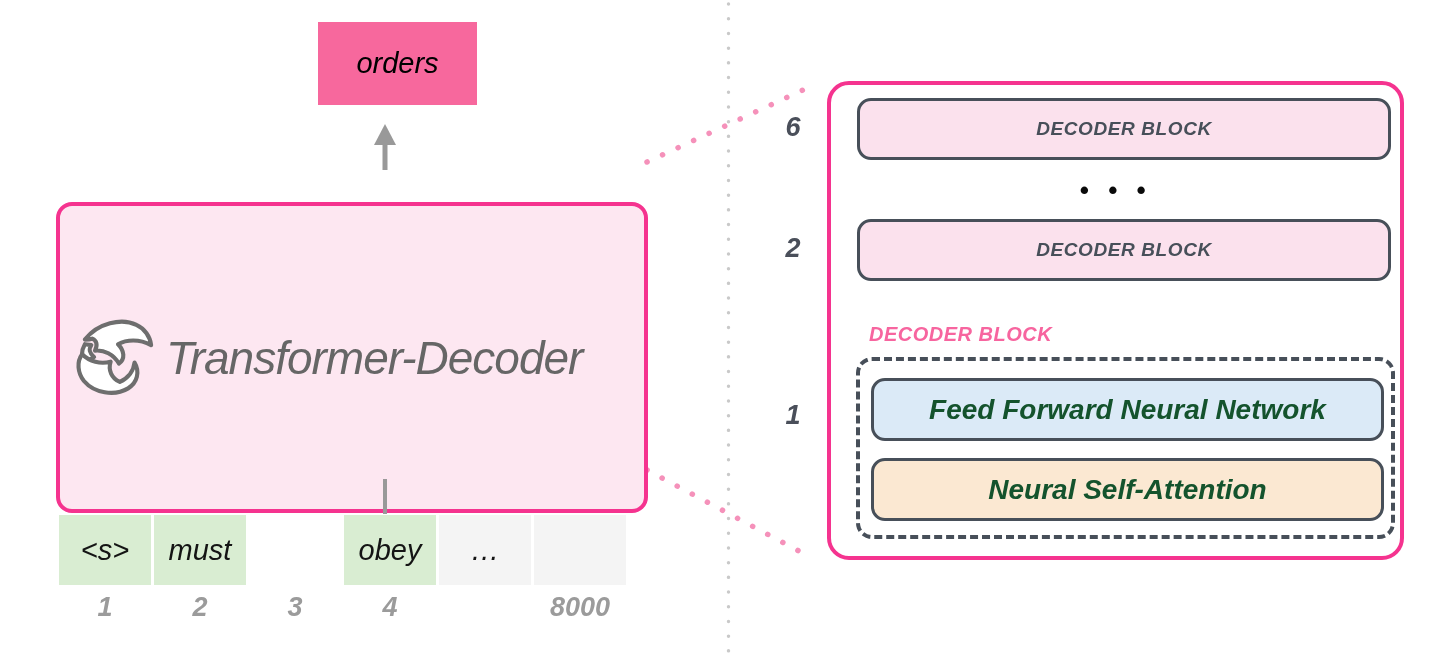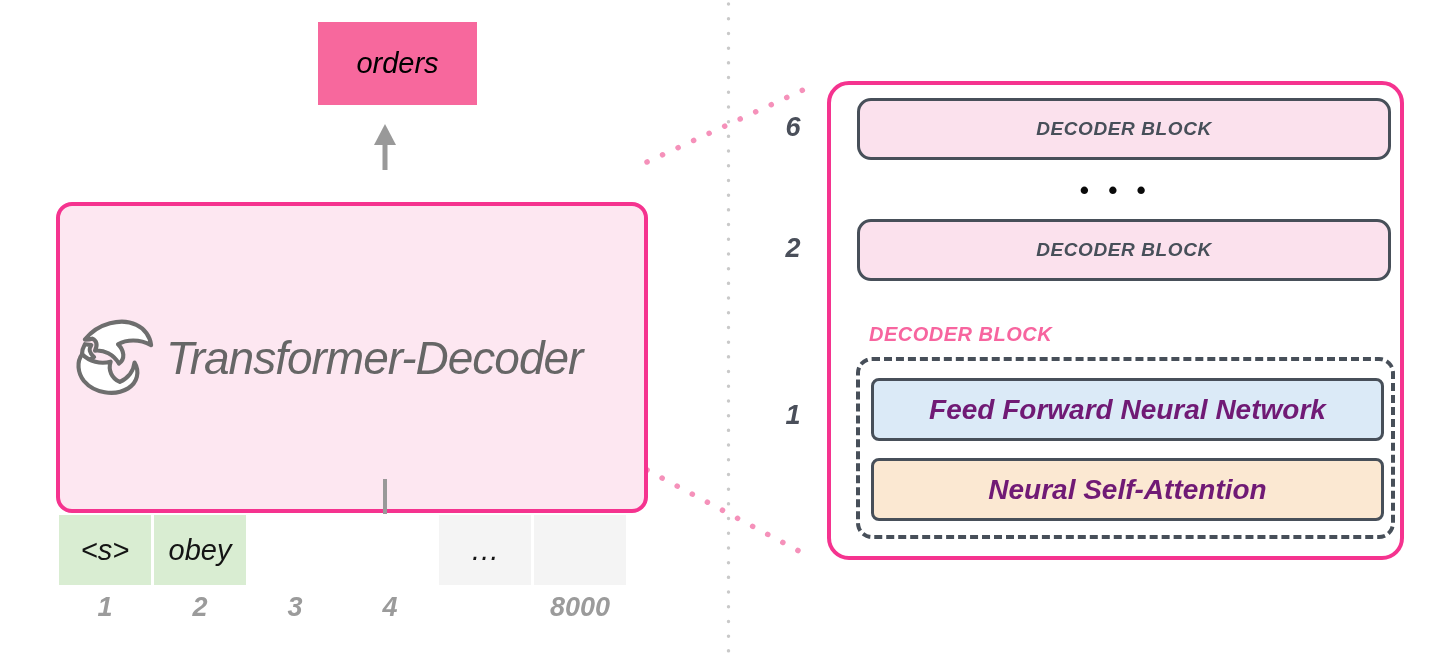--- a/index.html
+++ b/index.html
@@ -35,22 +35,22 @@
              justify-content:center;font-weight:bold;font-size:19px;letter-spacing:.6px;color:#474F59;}
   .dec-top{top:13px;}
   .dec-mid{top:134px;}
   .stack-dots{position:absolute;left:0;top:90px;width:100%;text-align:center;font-size:26px;
               color:#0a0a0a;letter-spacing:6px;font-weight:bold;}
   .pink-title{position:absolute;left:38px;top:238px;font-size:20px;font-weight:bold;
               letter-spacing:.5px;color:#F7659F;}
   .dashed-box{position:absolute;left:25px;top:272px;width:531px;height:174px;
               border:4px dashed #474F59;border-radius:16px;}
   .inner-box{position:absolute;left:40px;width:507px;height:57px;border:3.5px solid #474F59;
-             border-radius:8px;display:flex;align-items:center;justify-content:center;
-             font-weight:bold;font-size:28px;color:#701a75;}
+             border-radius:14px;display:flex;align-items:center;justify-content:center;
+             font-weight:bold;font-size:28px;color:#14532d;}
   .ffnn{top:293px;background:#DBEAF7;}
   .masked{top:373px;background:#FBE8D2;}
   .layer-num{width:34px;text-align:center;font-size:27px;font-weight:bold;color:#4A4F5A;z-index:1;}
 </style>
 </head>
 <body>
 
 <div class="canvas">
 
   <svg class="overlay" viewBox="0 0 1440 654">
@@ -75,21 +75,22 @@
         <path d="M14 30 C10 37 10 44 14 50 L24 44 C19 40 18 35 21 31 Z"></path>
         <path d="M13 70 C6 61 5 49 11 41 C19 49 31 52 42 49 C39 58 43 67 52 71 C61 67 67 59 68 50 C74 60 71 72 61 78 C46 87 24 83 13 70 Z"></path>
       </g>
     </svg>
     <span class="model-title">Transformer-Decoder</span>
   </div>
 
   <div class="abs input-line"></div>
 
   <div class="abs token-cell tok-green" style="left:59px">&lt;s&gt;</div>
-  <div class="abs token-cell tok-green" style="left:154px">obey</div>
+  <div class="abs token-cell tok-green" style="left:154px">must</div>
+  <div class="abs token-cell tok-green" style="left:344px">obey</div>
   <div class="abs token-cell tok-gray" style="left:439px">…</div>
   <div class="abs token-cell tok-gray" style="left:534px"></div>
 
   <div class="abs pos-label" style="left:59px">1</div>
   <div class="abs pos-label" style="left:154px">2</div>
   <div class="abs pos-label" style="left:249px">3</div>
   <div class="abs pos-label" style="left:344px">4</div>
   <div class="abs pos-label" style="left:439px"></div>
   <div class="abs pos-label" style="left:534px">8000</div>
 

